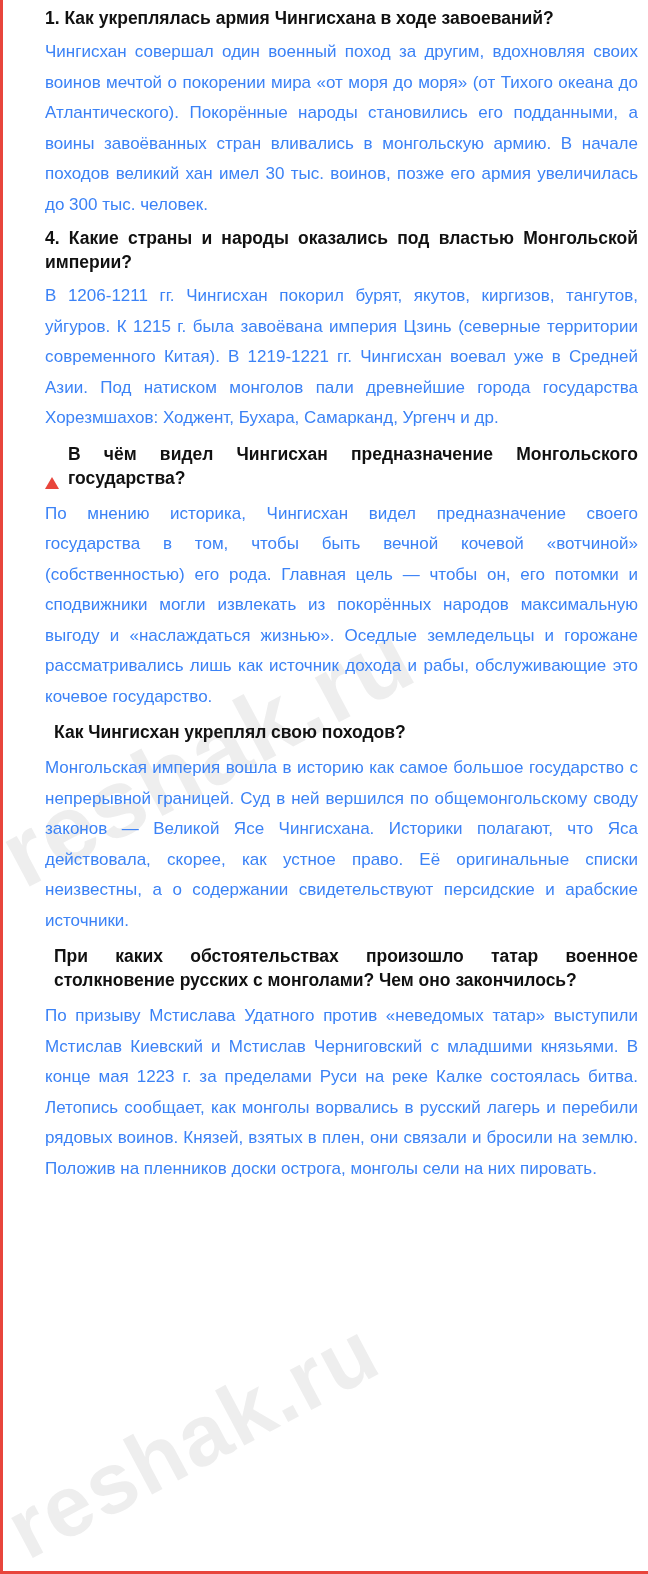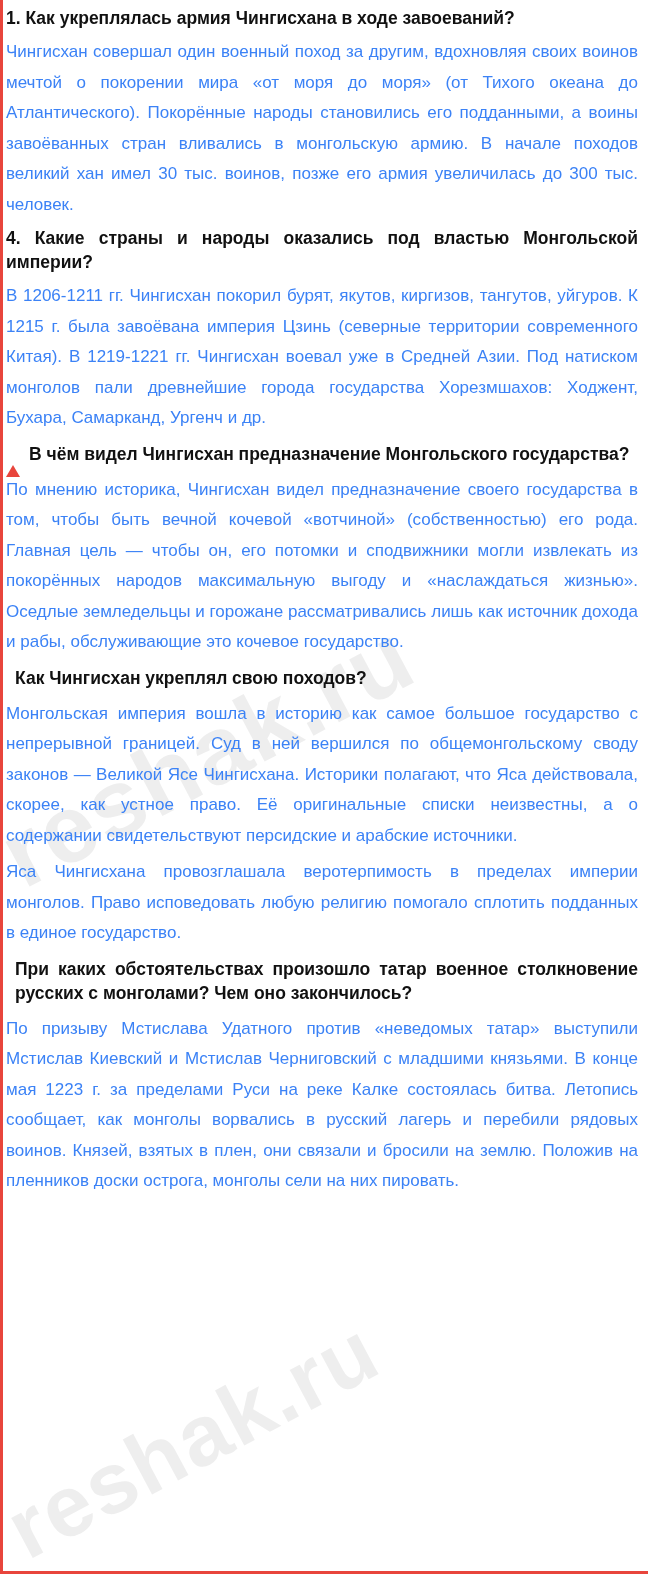--- a/index.html
+++ b/index.html
@@ -45,20 +45,21 @@
     right: 0;
     top: 0;
     width: 3px;
     height: 1574px;
     background: #ffffff;
   }
 
   .content {
     position: relative;
     z-index: 3;
+    margin-left: 39px;
   }
 
   h2.q-head {
     font-size: 17.5px;
     line-height: 24px;
     font-weight: bold;
     margin: 0 0 7px 0;
     text-align: justify;
     color: #111111;
   }
@@ -66,21 +67,21 @@
     font-size: 17px;
     line-height: 30.5px;
     margin: 0 0 6px 0;
     text-align: justify;
     text-justify: inter-word;
     color: #3b82f6;
     font-weight: 400;
   }
   .bullet-head {
     display: flex;
-    align-items: flex-start;
+    align-items: center;
     gap: 9px;
     margin: 8px 0 9px 0;
   }
   .bullet-head .marker {
     flex: 0 0 auto;
     margin-top: 6px;
   }
   .marker-triangle {
     width: 0;
     height: 0;
@@ -166,21 +167,20 @@
 
     <div class="bullet-head">
       <span class="marker">
         <span class="marker-dot"></span>
       </span>
       <span class="text">Как Чингисхан укреплял свою походов?</span>
     </div>
 
     <p class="body">Монгольская империя вошла в историю как самое большое государство с непрерывной границей. Суд в ней вершился по общемонгольскому своду законов — Великой Ясе Чингисхана. Историки полагают, что Яса действовала, скорее, как устное право. Её оригинальные списки неизвестны, а о содержании свидетельствуют персидские и арабские источники.</p>
 
-    <p class="body">Яса Чингисхана провозглашала веротерпимость в пределах империи монголов. Право исповедовать любую религию помогало сплотить подданных в единое государство.</p>
 
     <div class="bullet-head">
       <span class="marker">
         <span class="marker-dot"></span>
       </span>
       <span class="text">При каких обстоятельствах произошло татар военное столкновение русских с монголами? Чем оно закончилось?</span>
     </div>
 
     <p class="body">По призыву Мстислава Удатного против «неведомых татар» выступили Мстислав Киевский и Мстислав Черниговский с младшими князьями. В конце мая 1223 г. за пределами Руси на реке Калке состоялась битва. Летопись сообщает, как монголы ворвались в русский лагерь и перебили рядовых воинов. Князей, взятых в плен, они связали и бросили на землю. Положив на пленников доски острога, монголы сели на них пировать.</p>
 

